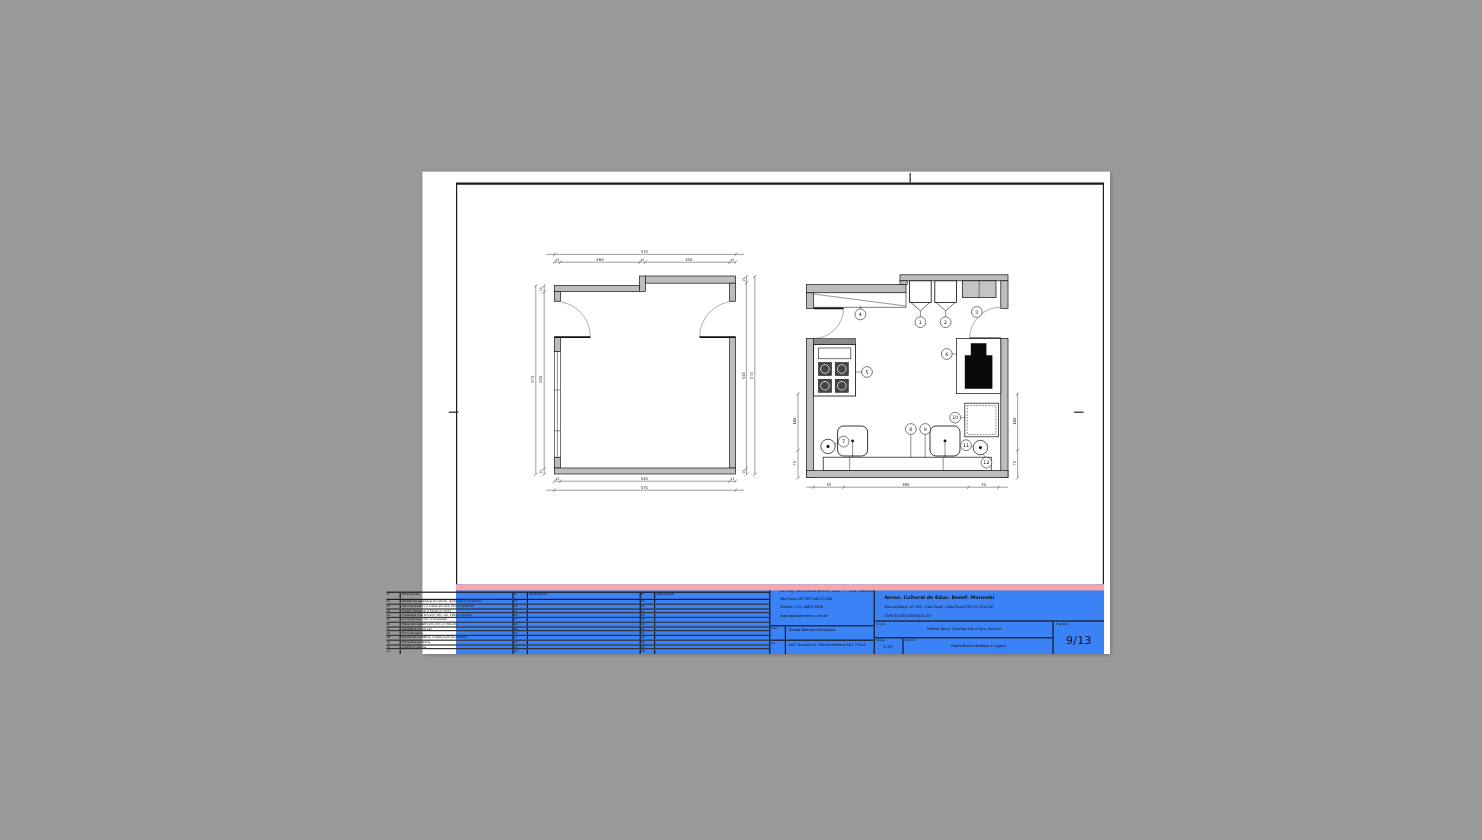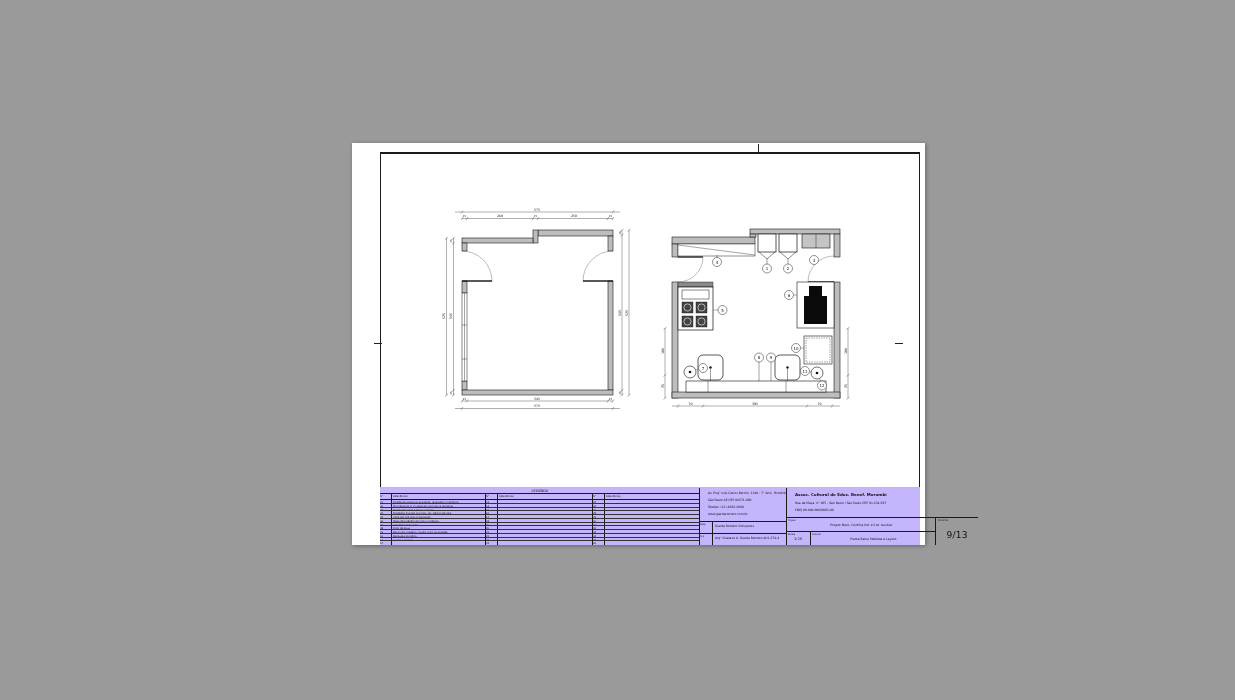--- a/index.html
+++ b/index.html
@@ -16,21 +16,21 @@
     position:absolute;left:28px;top:9px;width:540px;height:388px;
     border:1px solid #1a1a1a;border-top-width:2px;box-sizing:border-box;
   }
   .tick-v{position:absolute;width:1px;height:8px;background:#222}
   .tick-h{position:absolute;width:8px;height:1px;background:#222}
   svg text{font-family:"DejaVu Sans", sans-serif;fill:#111}
 
   
   .band{
     position:absolute;left:0;right:0;bottom:0;height:58px;
-    border-top:1px solid #fca5a5;display:flex;box-sizing:border-box;background:#c4b5fd;
+    border-top:5px solid #fca5a5;display:flex;box-sizing:border-box;background:#3b82f6;justify-content:flex-end;
   }
   .s50{display:block;font-size:6px;line-height:1.15;transform:scale(.5);
        transform-origin:0 0;width:200%;white-space:nowrap}
   .s50c{display:block;font-size:6px;line-height:1.15;transform:scale(.5);
         transform-origin:50% 0;width:200%;margin-left:-50%;text-align:center;white-space:nowrap}
 
   .legend{width:320px;border-right:1px solid #1a1a1a;display:flex;flex-direction:column;box-sizing:border-box}
   .legend-title{height:7px;border-bottom:1px solid #1a1a1a;overflow:hidden}
   .legend-title .s50c{font-size:7px;margin-top:0.5px}
   .legend-body{flex:1;display:flex}

